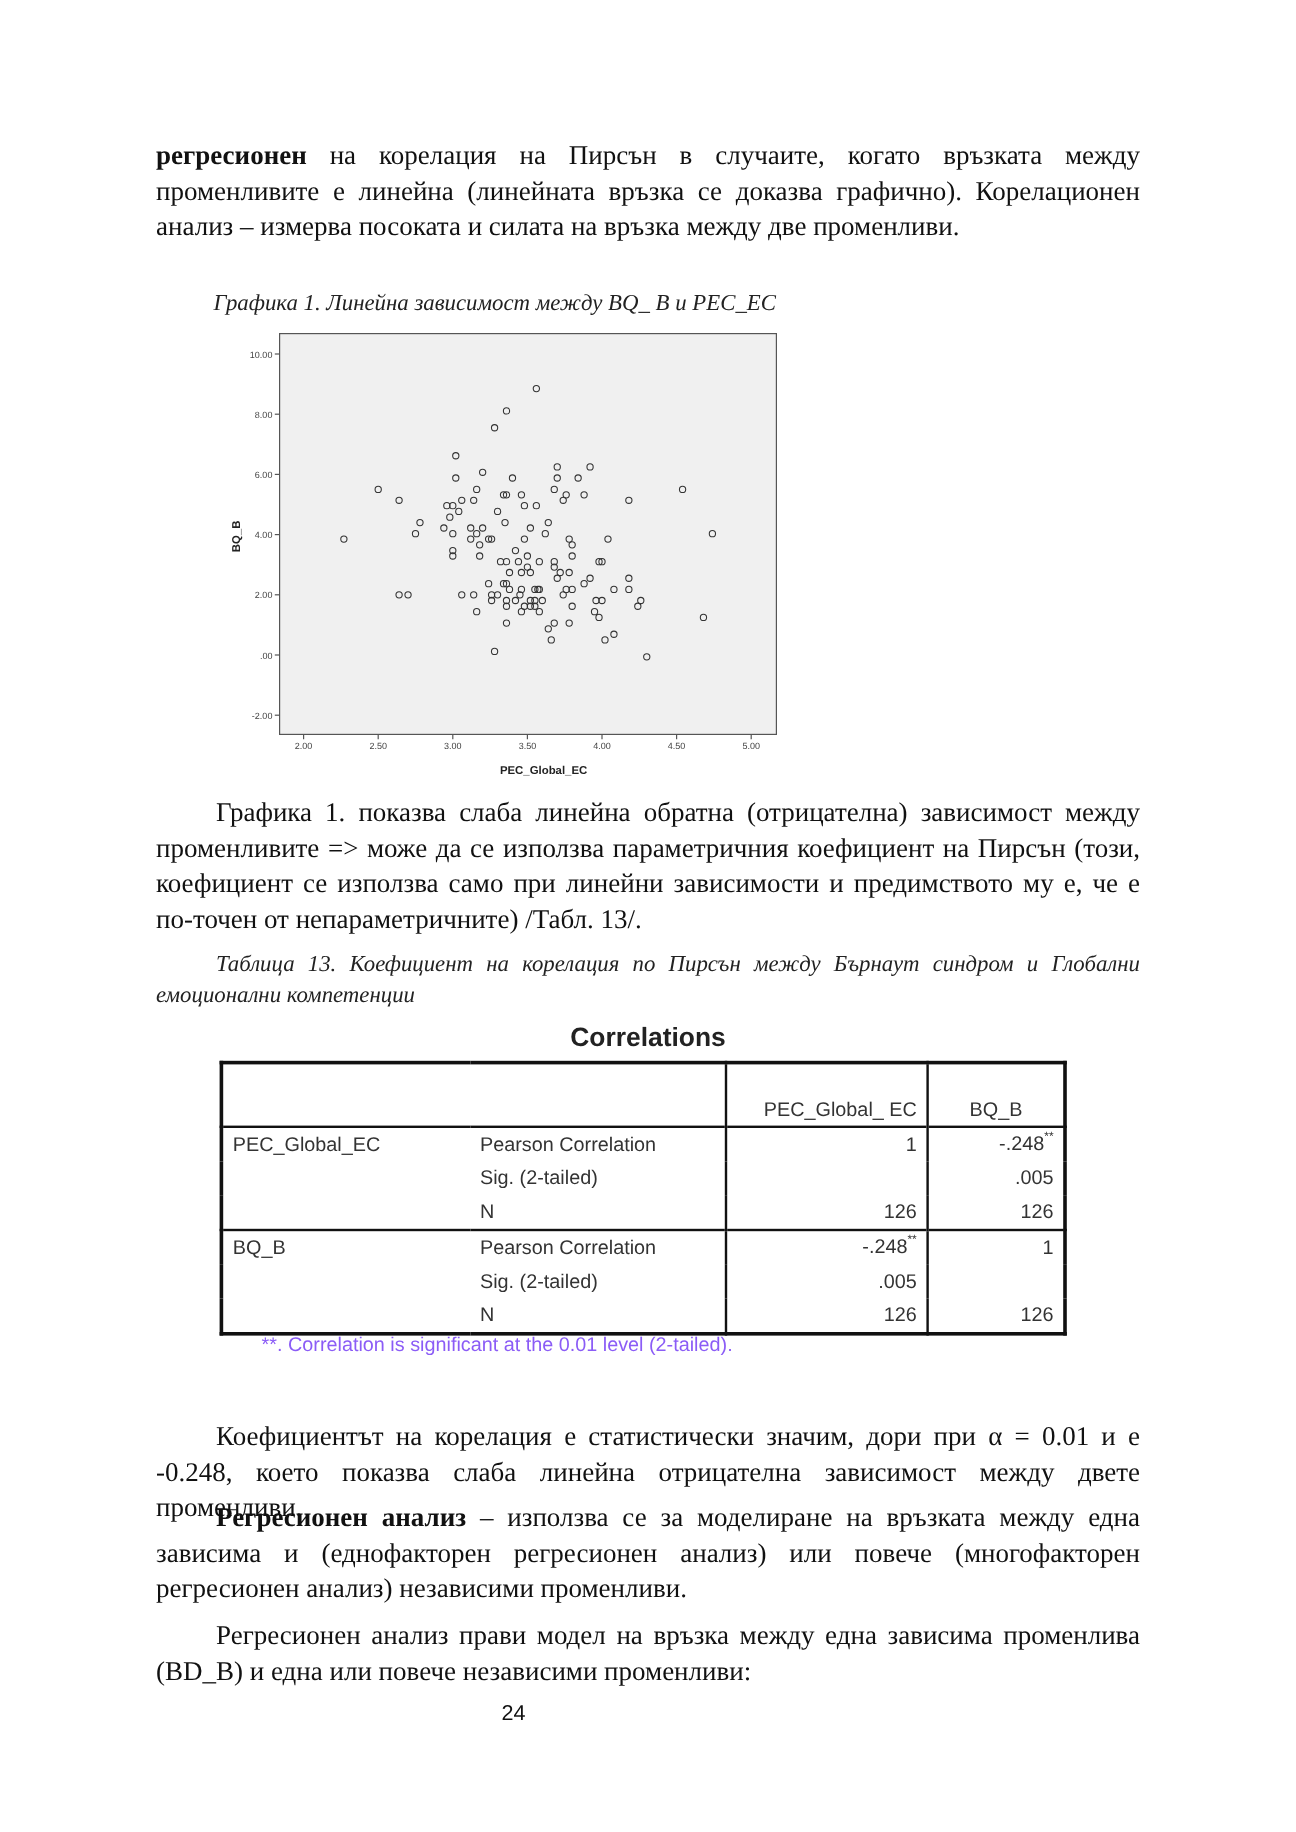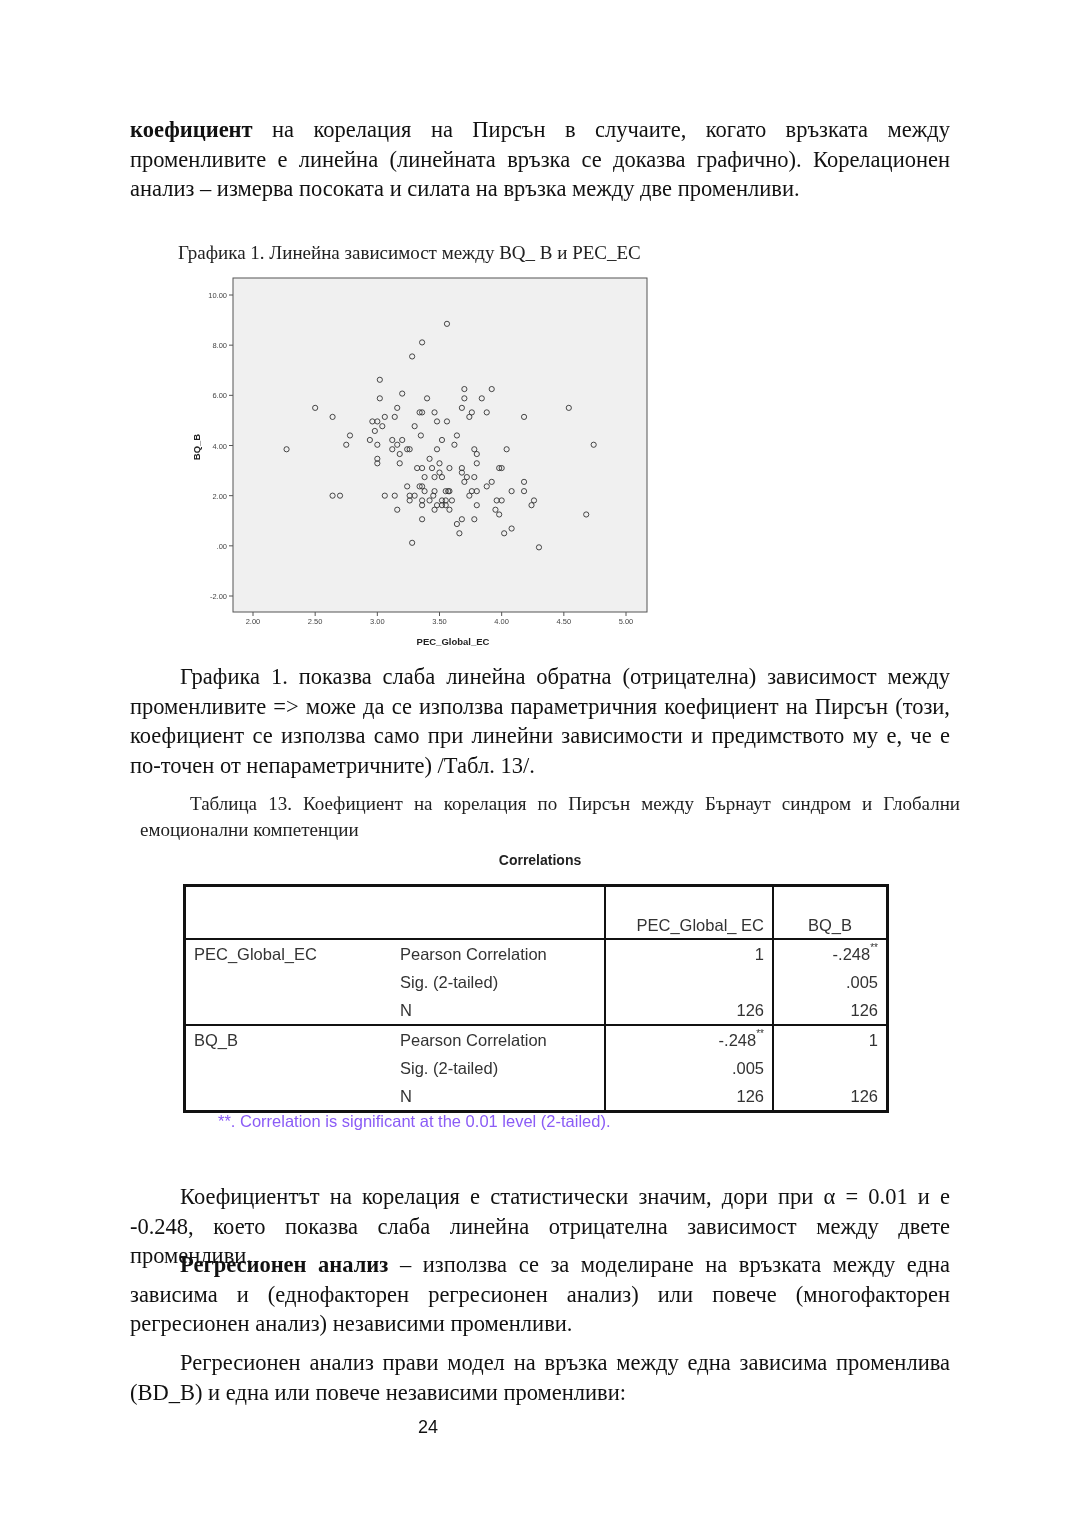--- a/index.html
+++ b/index.html
@@ -1,39 +1,39 @@
 <!DOCTYPE html>
 <html><head>
 <meta charset="utf-8">
 <style>
   html, body { margin: 0; padding: 0; background: #ffffff; }
   body { width: 1080px; height: 1527px; position: relative; overflow: hidden; }
   .page { position: absolute; left: 0; top: 0; width: 1080px; height: 1527px; }
   .text { font-family: "Liberation Serif", serif; font-size: 22.5px; color: #111; line-height: 29.5px; position: absolute; left: 130px; width: 820px; text-align: justify; }
   .text .b { font-weight: bold; }
   .indent { text-indent: 50px; }
-  .caption { font-family: "Liberation Serif", serif; font-size: 19px; color: #222; position: absolute; }
+  .caption { font-family: "Liberation Serif", serif; font-style: italic; font-size: 19px; color: #222; position: absolute; }
   .chart { position: absolute; left: 180px; top: 275px; width: 470px; height: 380px; }
-  .ctitle { font-family: "Liberation Sans", sans-serif; font-weight: bold; font-size: 14px; color:#222; position:absolute; left:0; width:1080px; text-align:center; top: 852px; }
+  .ctitle { font-family: "Liberation Sans", sans-serif; font-weight: bold; font-size: 22px; color:#222; position:absolute; left:0; width:1080px; text-align:center; top: 852px; }
   table.corr { position: absolute; left: 183px; top: 884px; border-collapse: collapse; font-family: "Liberation Sans", sans-serif; font-size: 16.5px; color: #333; border: 3px solid #111; }
   table.corr td { padding: 0 8px; height: 28px; vertical-align: middle; }
   table.corr .num { text-align: right; }
   table.corr .hdr td { height: 48px; vertical-align: bottom; padding-bottom: 3px; }
   table.corr .vl { border-left: 2px solid #111; }
   table.corr .tb { border-top: 2px solid #111; }
   sup.star { font-size: 10px; position: relative; top: -2px; }
   .footnote { position:absolute; left: 218px; top: 1112px; font-family: "Liberation Sans", sans-serif; font-size: 16.5px; color:#8b5cf6; }
   .pagenum { position:absolute; left:0; width:856px; text-align:center; top: 1417px; font-family: "Liberation Sans", sans-serif; font-size: 18px; color:#111; }
 </style>
 </head>
 <body>
 
 <div class="page">
 
-  <div class="text" style="top:115px;"><span class="b">коефициент</span><span> на корелация на Пирсън в случаите, когато връзката между променливите е линейна (линейната връзка се доказва графично). Корелационен анализ – измерва посоката и силата на връзка между две променливи.</span></div>
+  <div class="text" style="top:115px;"><span class="b">регресионен</span><span> на корелация на Пирсън в случаите, когато връзката между променливите е линейна (линейната връзка се доказва графично). Корелационен анализ – измерва посоката и силата на връзка между две променливи.</span></div>
 
   <div class="caption" style="left:178px; top:242px;">Графика 1. Линейна зависимост между BQ_ B и  PEC_EC</div>
 
   <div class="chart">
     <svg id="scatter" width="470" height="380" viewBox="0 0 470 380">
         <rect x="53" y="3" width="414" height="334" fill="#f0f0f0" stroke="#555" stroke-width="1"></rect>
         <line x1="49" x2="53" y1="20" y2="20" stroke="#555" stroke-width="1"></line>
         <text x="47" y="23" text-anchor="end" font-size="7.5" fill="#444" font-family="Liberation Sans, sans-serif">10.00</text>
         <line x1="49" x2="53" y1="70.16666666666666" y2="70.16666666666666" stroke="#555" stroke-width="1"></line>
         <text x="47" y="73.16666666666666" text-anchor="end" font-size="7.5" fill="#444" font-family="Liberation Sans, sans-serif">8.00</text>
@@ -188,21 +188,21 @@
         <circle cx="353.9933333333333" cy="225.43249999999998" r="2.6" fill="none" stroke="#333" stroke-width="0.9"></circle>
         <circle cx="358.96666666666664" cy="272.33833333333337" r="2.6" fill="none" stroke="#333" stroke-width="0.9"></circle>
         <circle cx="388.8066666666667" cy="132.875" r="2.6" fill="none" stroke="#333" stroke-width="0.9"></circle>
         <circle cx="406.2133333333333" cy="239.47916666666666" r="2.6" fill="none" stroke="#333" stroke-width="0.9"></circle>
         <circle cx="413.67333333333335" cy="169.74749999999997" r="2.6" fill="none" stroke="#333" stroke-width="0.9"></circle>
       </svg>
   </div>
 
   <div class="text indent" style="top:662px;">Графика 1.  показва слаба линейна обратна (отрицателна) зависимост между променливите =&gt; може да се използва параметричния коефициент на Пирсън (този, коефициент се използва само при линейни зависимости и предимството му е, че е по-точен от непараметричните) /Табл. 13/.</div>
 
-  <div class="caption" style="left:130px; top:791px; width:820px; text-align:justify; text-indent:50px; line-height:26px;margin-left:10px;">Таблица 13. Коефициент на корелация по Пирсън между Бърнаут синдром и Глобални емоционални компетенции</div>
+  <div class="caption" style="left:130px; top:791px; width:820px; text-align:justify; text-indent:50px; line-height:26px;">Таблица 13. Коефициент на корелация по Пирсън между Бърнаут синдром и Глобални емоционални компетенции</div>
 
   <div class="ctitle">Correlations</div>
 
   <table class="corr">
     <tbody>
         <tr class="hdr">
       <td style="width:190px;"></td>
       <td style="width:196px;"></td>
       <td class="vl" style="width:150px; text-align:right; line-height:20px;">PEC_Global_ EC</td>
       <td class="vl" style="width:96px; text-align:center;">BQ_B</td>

